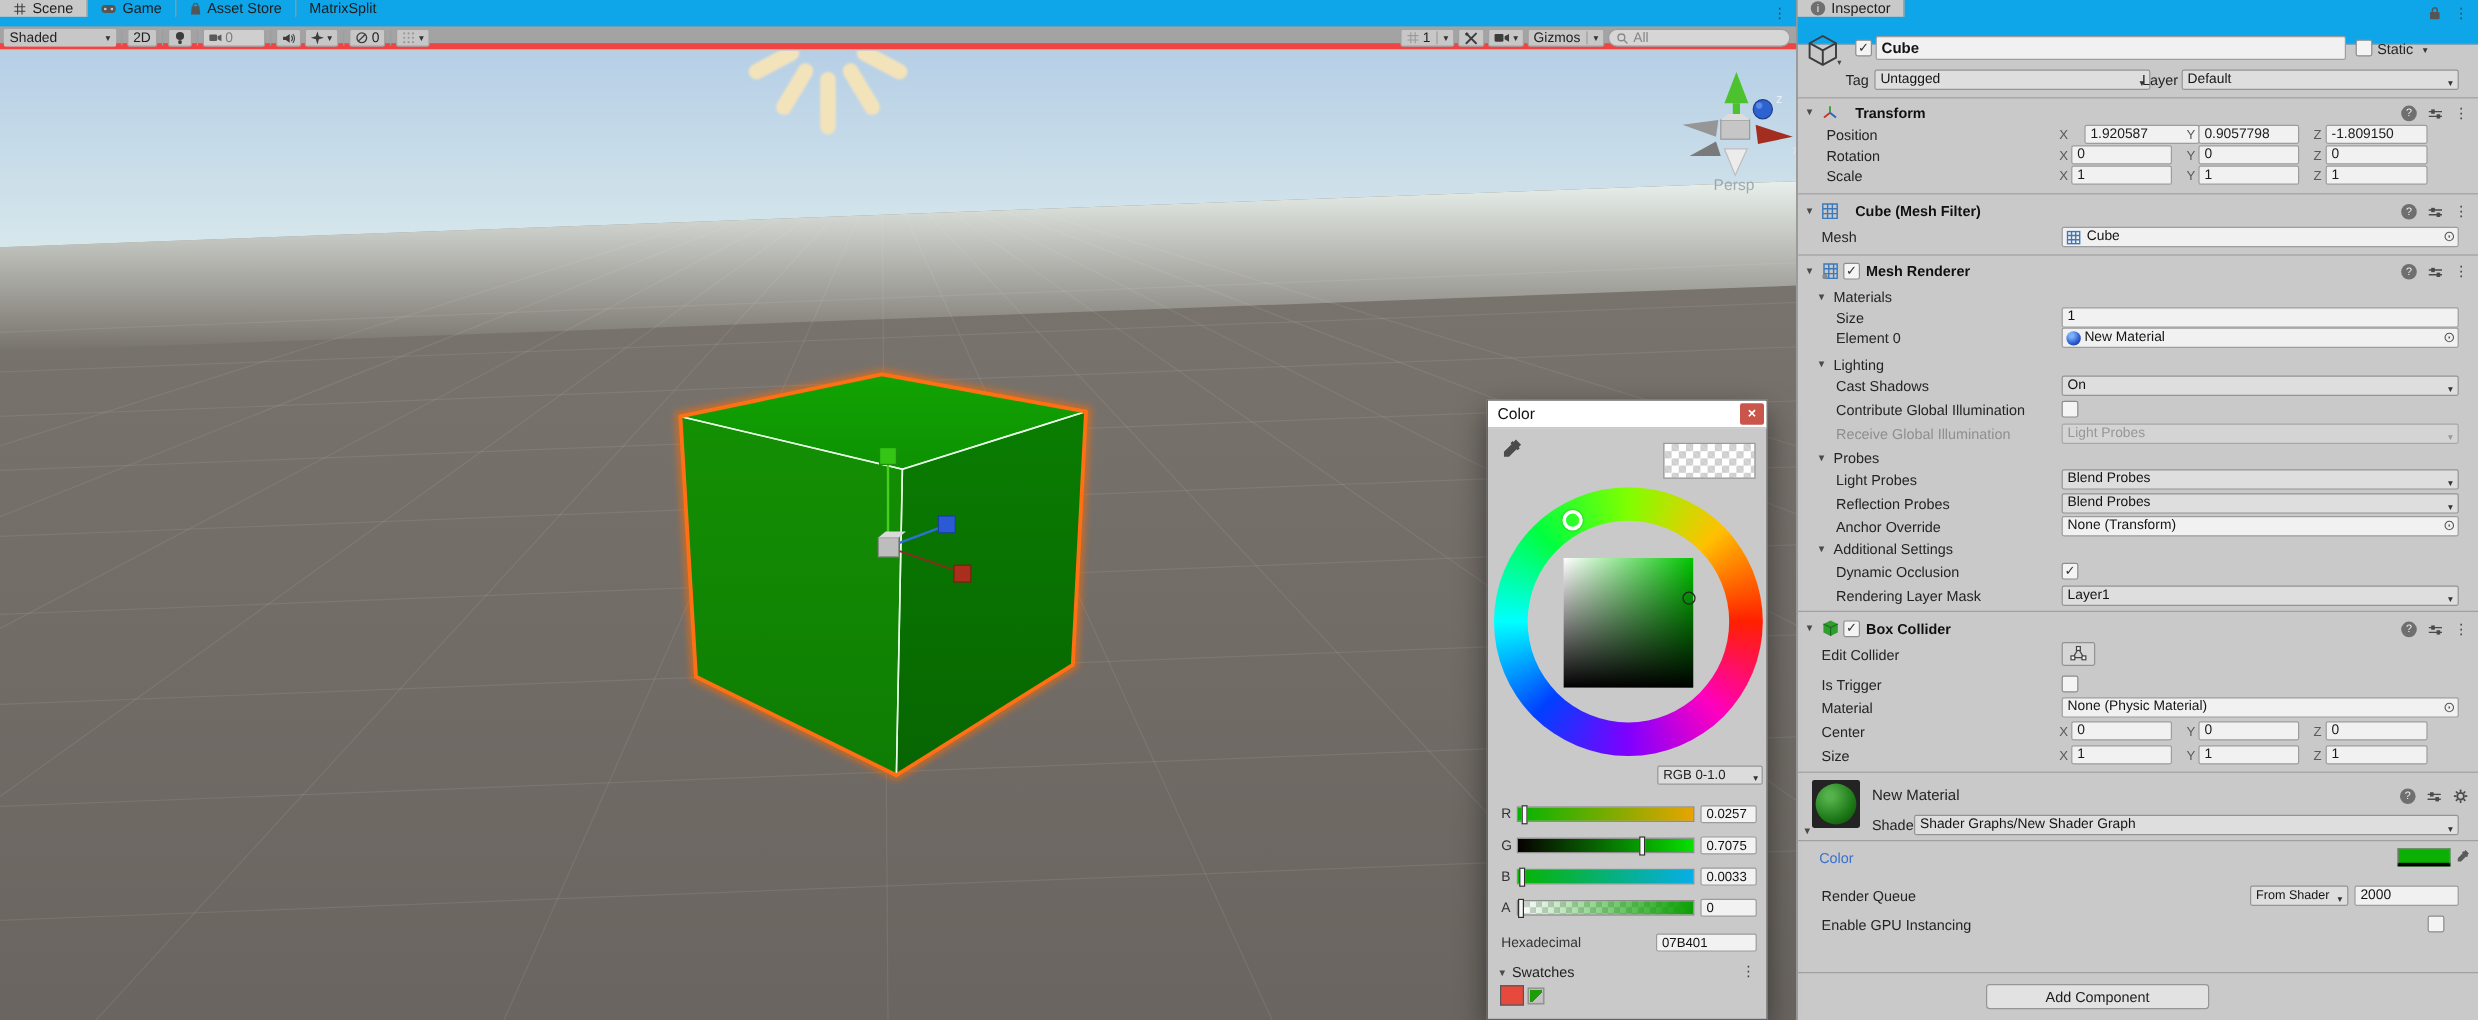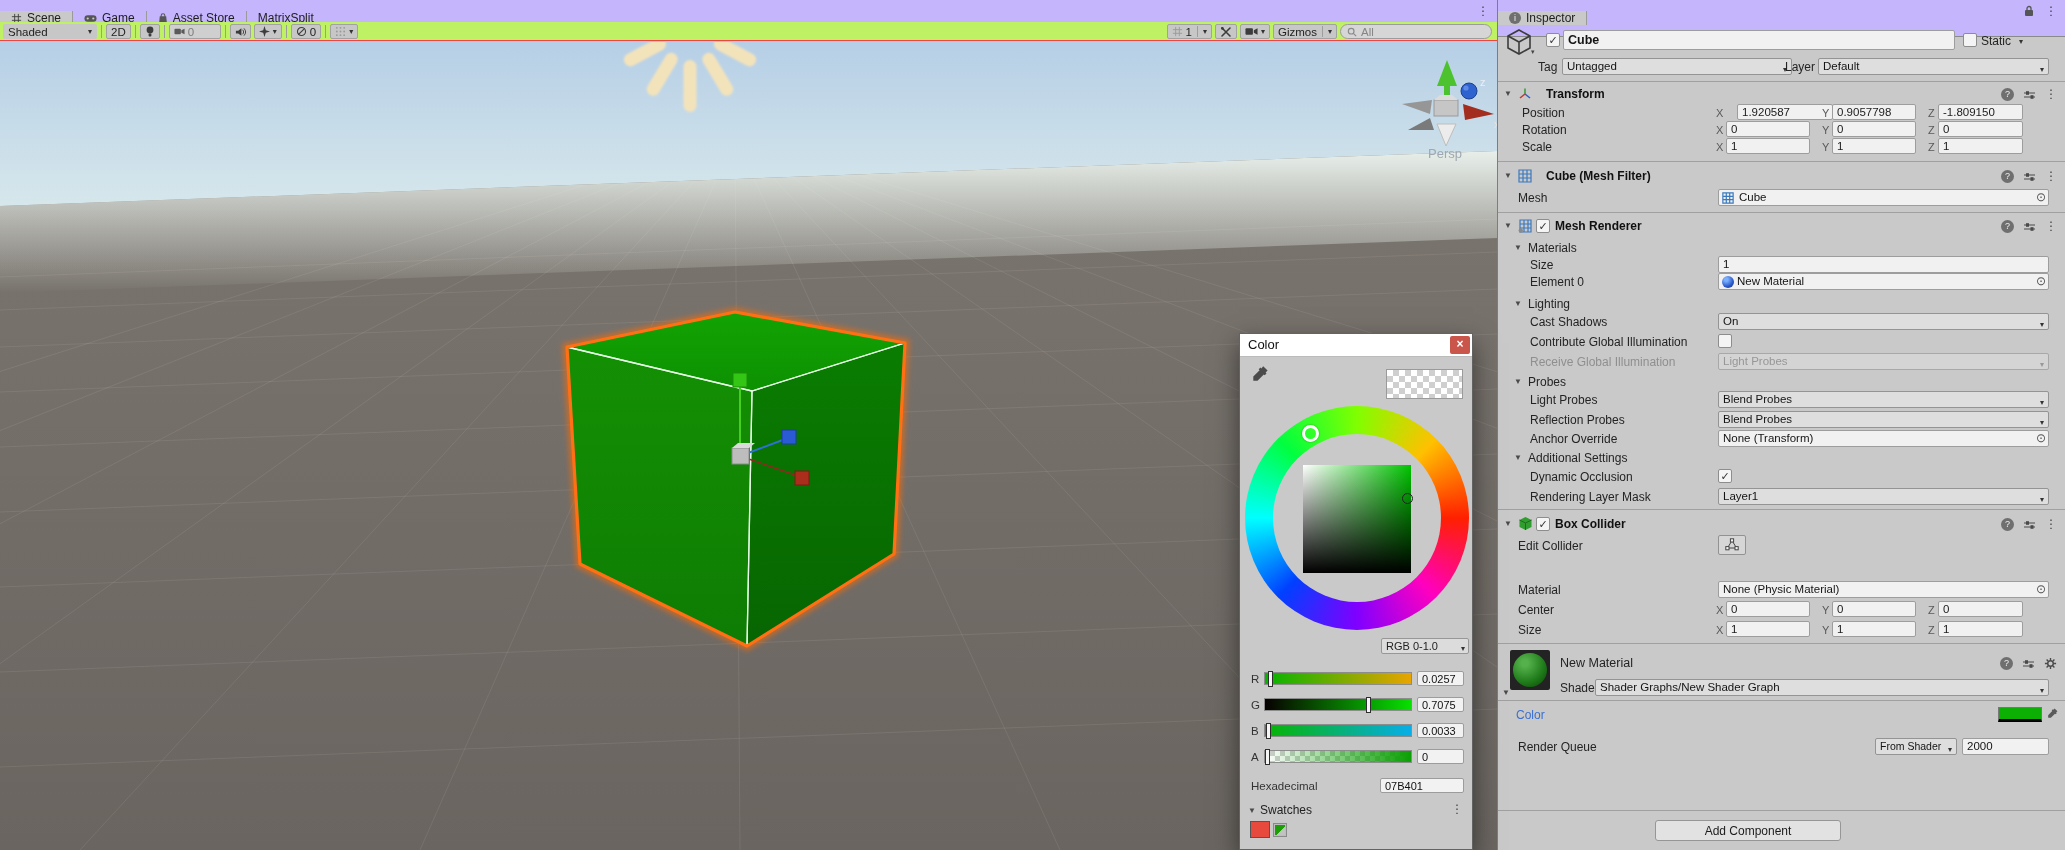--- a/index.html
+++ b/index.html
@@ -2,30 +2,30 @@
 <html><head>
 <meta charset="utf-8">
 <style>
   html,body{margin:0;padding:0}
   body{width:2065px;height:850px;overflow:hidden;background:#c9c9c9;
        font-family:"Liberation Sans",sans-serif;color:#1b1b1b}
   #root{position:relative;width:2065px;height:850px}
   .abs{position:absolute}
 
   
-  .tabstrip{position:absolute;left:0;top:0;right:0;height:37px;background:#c4b5fd;
-            border-bottom:1px solid #8a8a8a;display:flex;align-items:center;box-sizing:border-box}
+  .tabstrip{position:absolute;left:0;top:0;right:0;height:37px;background:#0ea5e9;
+            border-bottom:1px solid #8a8a8a;display:flex;align-items:flex-start;box-sizing:border-box}
   .tab{display:flex;align-items:center;gap:5px;padding:0 11px;font-size:12px;color:#1d1d1d;
        border-right:1px solid #9a9a9a;white-space:nowrap}
   .tab.active{background:#c9c9c9}
   .strip-right{position:absolute;top:0;height:22px;display:flex;align-items:center;gap:8px;color:#3f3f3f}
 
   
-  .toolbar{position:absolute;left:0;top:22px;width:1497px;height:19px;background:#bef264;
-           border-bottom:1px solid #ef4444;box-sizing:border-box}
+  .toolbar{position:absolute;left:0;top:22px;width:1497px;height:19px;background:#a3a3a3;
+           border-bottom:5px solid #ef4444;box-sizing:border-box}
   .tb-left,.tb-right{position:absolute;top:1px;height:17px;display:flex;align-items:center;gap:3px}
   .tb-left{left:3px}
   .tb-right{right:5px}
   .tbtn{height:15px;display:inline-flex;align-items:center;gap:3px;padding:0 4px;
         border:1px solid #a2a2a2;border-radius:2px;background:#c7c7c7;font-size:11.5px;color:#222;box-sizing:border-box}
   .tsep{width:1px;height:13px;background:#9d9d9d;margin:0 1px}
   .vdiv{width:1px;height:11px;background:#9d9d9d;margin:0 2px}
   .chev{font-size:8px;color:#333;line-height:1}
   .dim{color:#7d7d7d}
   .searchbox{height:15px;width:152px;border:1px solid #9c9c9c;border-radius:8px;background:#d6d6d6;
@@ -680,20 +680,24 @@
       <span class="lbl" style="left:20px">Edit Collider</span>
       <div class="abs" style="left:220px;top:-2px;width:28px;height:20px;background:#d6d6d6;border:1px solid #929292;border-radius:2px;box-sizing:border-box;text-align:center">
         <svg width="16" height="16" viewBox="0 0 16 16" style="margin-top:1px">
           <path d="M3.5 11L8 3.5 12.5 11z" fill="none" stroke="#444" stroke-width="1"></path>
           <rect x="1.8" y="9.6" width="3.2" height="3.2" fill="#f4f4f4" stroke="#444"></rect>
           <rect x="6.4" y="1.8" width="3.2" height="3.2" fill="#f4f4f4" stroke="#444"></rect>
           <rect x="11" y="9.6" width="3.2" height="3.2" fill="#f4f4f4" stroke="#444"></rect>
         </svg>
       </div>
     </div>
+    <div class="irow" style="top:562px">
+      <span class="lbl" style="left:20px">Is Trigger</span>
+      <div class="cb" style="left:220px"></div>
+    </div>
     <div class="irow" style="top:581px">
       <span class="lbl" style="left:20px">Material</span>
       <div class="fld" style="left:220px;width:331px">
         <span>None (Physic Material)</span>
         <span class="picker">⊙</span>
       </div>
     </div>
     <div class="irow" style="top:601px">
       <span class="lbl" style="left:20px">Center</span>
       <span class="axl" style="left:218px">X</span>
@@ -749,19 +753,23 @@
     </div>
 
     <div class="irow" style="top:738px">
       <span class="lbl" style="left:20px">Render Queue</span>
       <div class="dd" style="left:377px;width:82px;font-size:10.5px">
         <span>From Shader</span>
         <span class="arr">▾</span>
       </div>
       <div class="fld" style="left:464px;width:87px">2000</div>
     </div>
+    <div class="irow" style="top:762px">
+      <span class="lbl" style="left:20px">Enable GPU Instancing</span>
+      <div class="cb" style="left:525px"></div>
+    </div>
 
     <div class="sep" style="top:810px"></div>
 
     <div class="addbtn">Add Component</div>
   </div>
 
 </div>
 
 </body></html>

